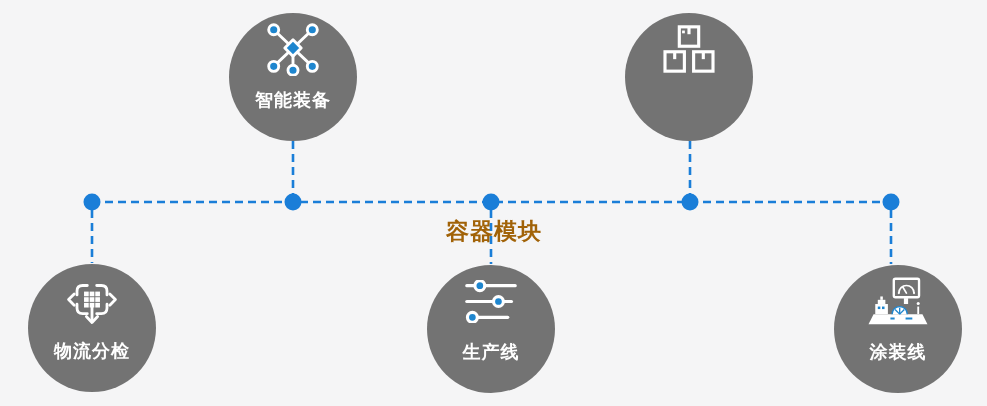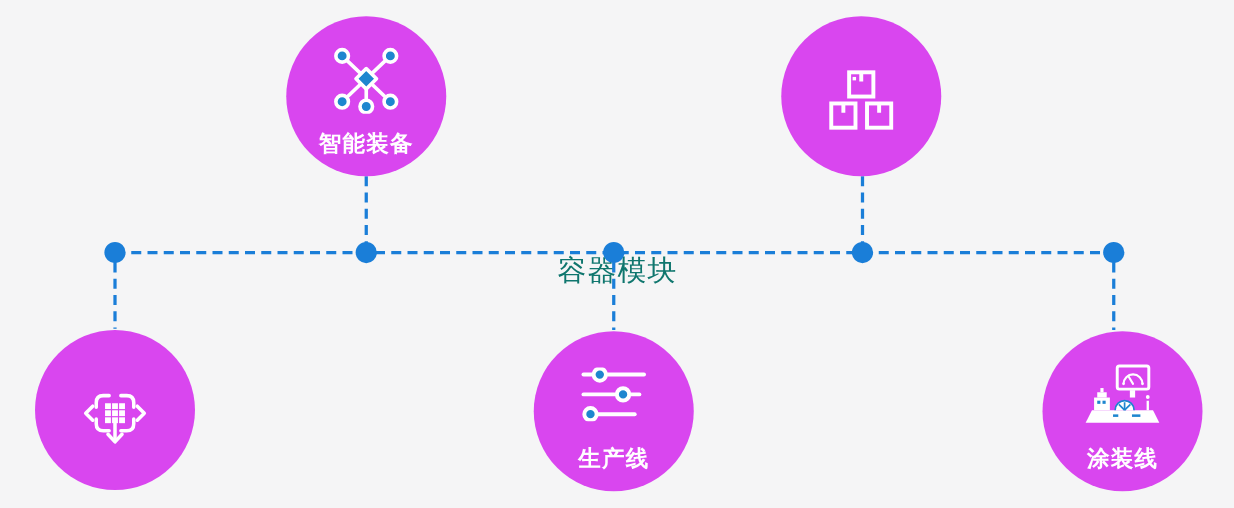--- a/index.html
+++ b/index.html
@@ -11,25 +11,25 @@
   .stage {
     position: relative;
     width: 987px;
     height: 406px;
     background: #f5f5f6;
     overflow: hidden;
   }
   .watermark {
     position: absolute;
     left: 446px;
-    top: 201px;
+    top: 216px;
     font-size: 23px;
-    font-weight: normal;
+    font-weight: bold;
     letter-spacing: 1px;
-    color: #0f766e;
+    color: #a16207;
     z-index: 1;
     user-select: none;
   }
   .connectors {
     position: absolute;
     left: 0;
     top: 0;
     z-index: 2;
     pointer-events: none;
   }
@@ -41,25 +41,24 @@
   }
   .connectors .dot {
     fill: #1a7ed8;
     stroke: none;
   }
   .node {
     position: absolute;
     width: 128px;
     height: 128px;
     border-radius: 50%;
-    background: #d946ef;
+    background: #737373;
     display: flex;
     flex-direction: column;
     align-items: center;
-    justify-content: center;
     z-index: 3;
   }
   .node .icon-wrap {
     height: 60px;
     display: flex;
     align-items: center;
     justify-content: center;
     margin-top: 6px;
   }
   .node .label {
@@ -154,20 +153,21 @@
           <rect x="35.5" y="19.5" width="5" height="5"></rect>
           <rect x="23.5" y="25.5" width="5" height="5"></rect>
           <rect x="29.5" y="25.5" width="5" height="5"></rect>
           <rect x="35.5" y="25.5" width="5" height="5"></rect>
           <rect x="23.5" y="31.5" width="5" height="5"></rect>
           <rect x="29.5" y="31.5" width="5" height="5"></rect>
           <rect x="35.5" y="31.5" width="5" height="5"></rect>
         </g>
       </svg>
     </div>
+    <div class="label">物流分检</div>
   </div>
 
   <div class="node node-production">
     <div class="icon-wrap">
       <svg viewBox="0 0 58 46" width="54" height="43">
         <g stroke="#ffffff" stroke-width="3.4" fill="none" stroke-linecap="round">
           <path d="M3,6 H55"></path>
           <path d="M3,23 H51"></path>
           <path d="M5,40 H47"></path>
         </g>

